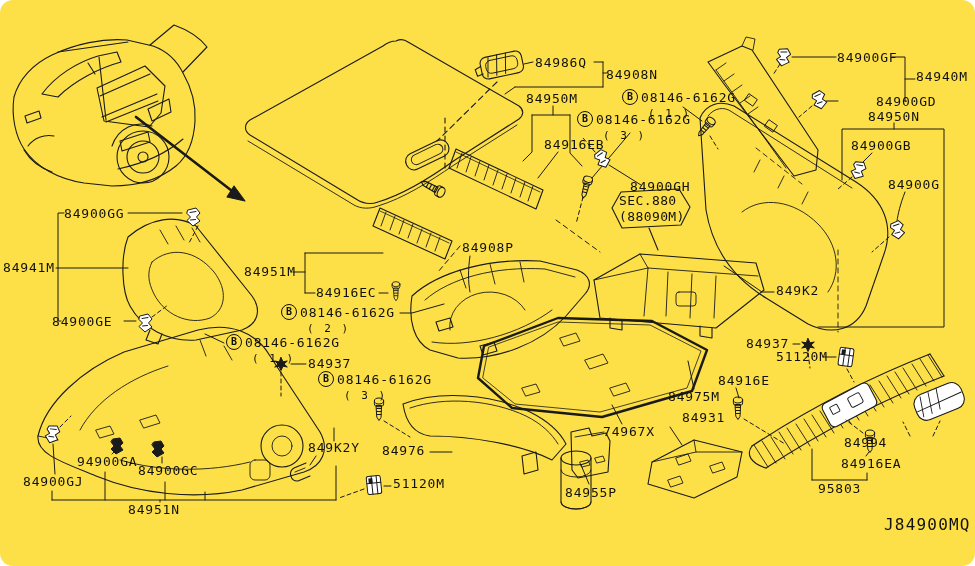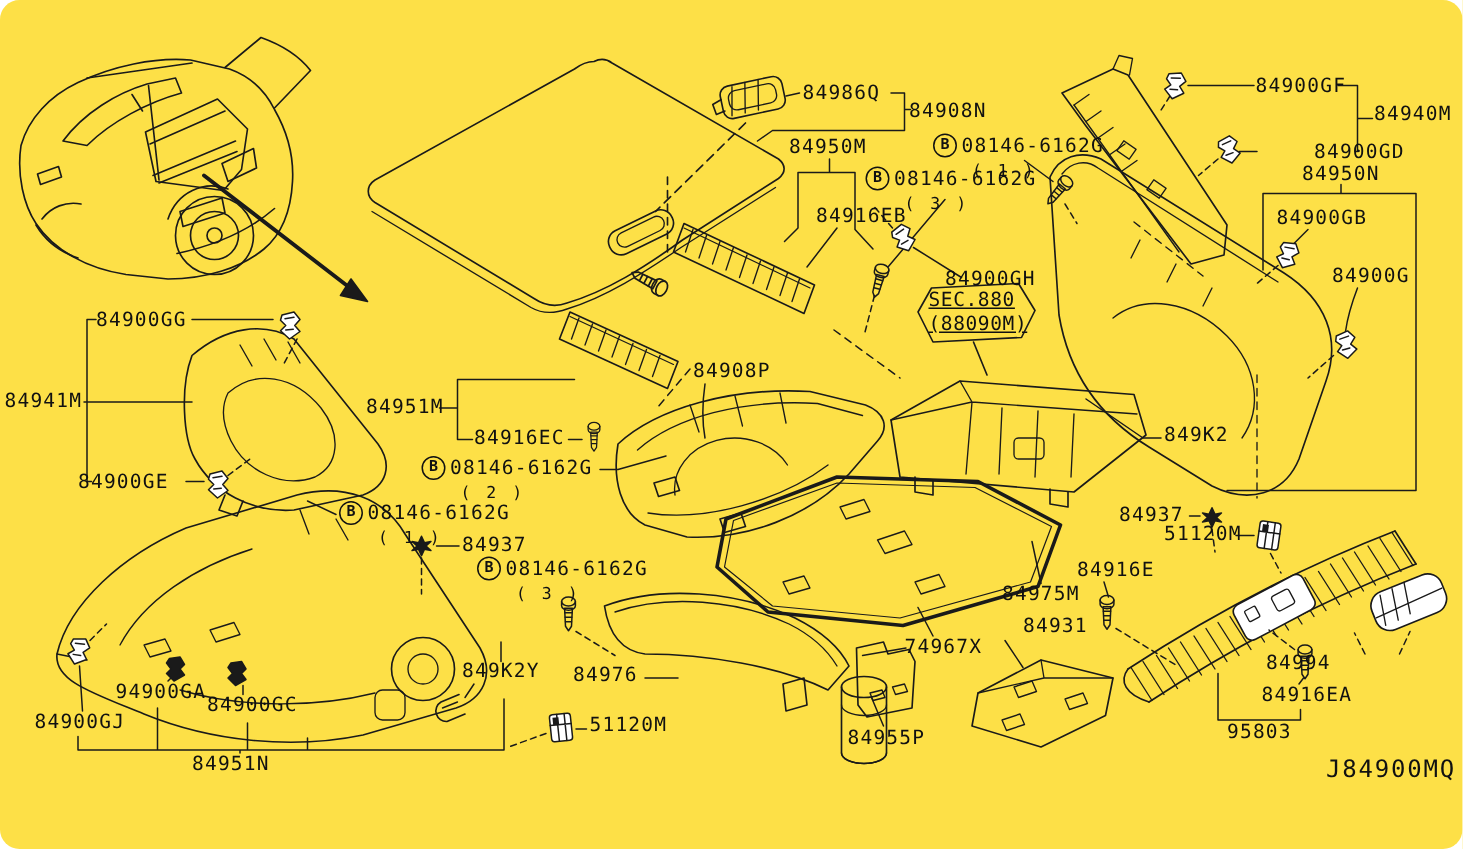--- a/index.html
+++ b/index.html
@@ -7,22 +7,22 @@
          font-family:"DejaVu Sans Mono",monospace;color:#111;border-radius:13px;}
   .stage svg{position:absolute;left:0;top:0;}
   .lbl{position:absolute;font:13px/1.1 "DejaVu Sans Mono",monospace;letter-spacing:.8px;
        color:#111;white-space:nowrap;}
   .bolt{position:absolute;color:#111;}
   .bolt .row{display:flex;align-items:center;gap:3px;font:13px/1 "DejaVu Sans Mono",monospace;letter-spacing:.8px;}
   .bc{width:14px;height:14px;border:1.4px solid #111;border-radius:50%;flex:0 0 auto;
       display:flex;align-items:center;justify-content:center;
       font:bold 10px/1 "DejaVu Sans Mono",monospace;letter-spacing:0;}
   .qty{font:11px/1 "DejaVu Sans Mono",monospace;letter-spacing:2px;margin:3px 0 0 26px;}
-  .sec{position:absolute;font:13px/16px "DejaVu Sans Mono",monospace;letter-spacing:.4px;text-decoration:underline;}
-  .code{position:absolute;font:16px/1 "DejaVu Sans Mono",monospace;letter-spacing:1.2px;}
+  .sec{position:absolute;font:13px/16px "DejaVu Sans Mono",monospace;letter-spacing:.4px;}
+  .code{position:absolute;font:16px/1 "DejaVu Sans Mono",monospace;letter-spacing:1.2px;margin-top:12px;}
 </style>
 </head>
 <body>
 
 <div class="stage">
 
 <svg width="975" height="566" viewBox="0 0 975 566">
   <defs>
     <g id="screw" stroke="#1a1a1a" stroke-width="1" fill="none" stroke-linejoin="round">
       <ellipse cx="0" cy="-8" rx="4.6" ry="3"></ellipse>

